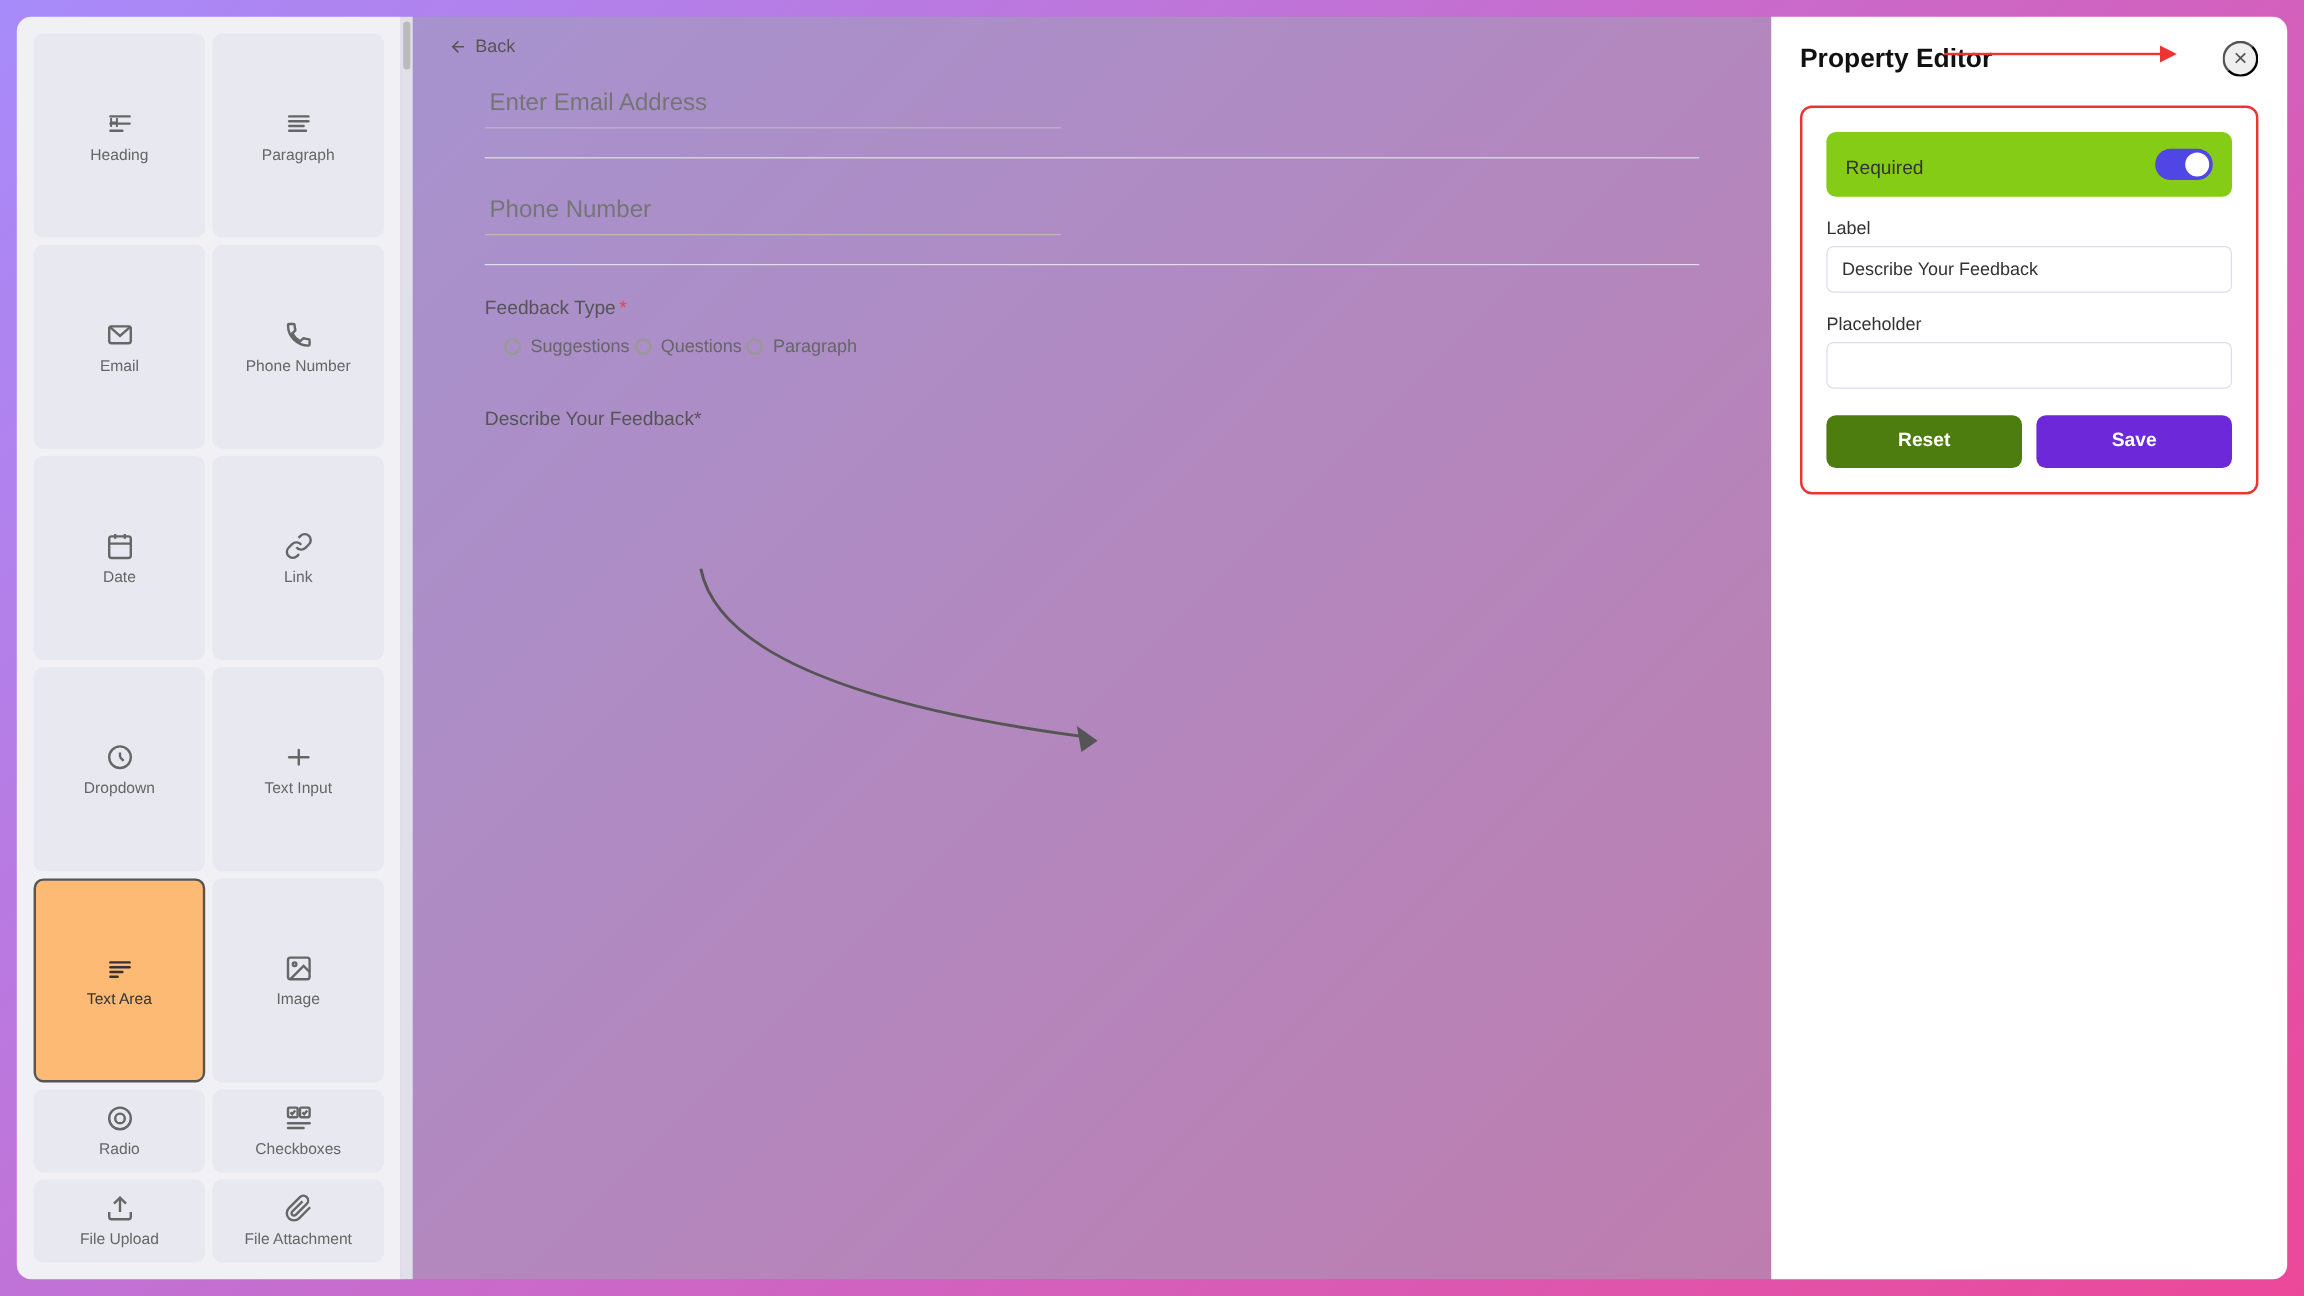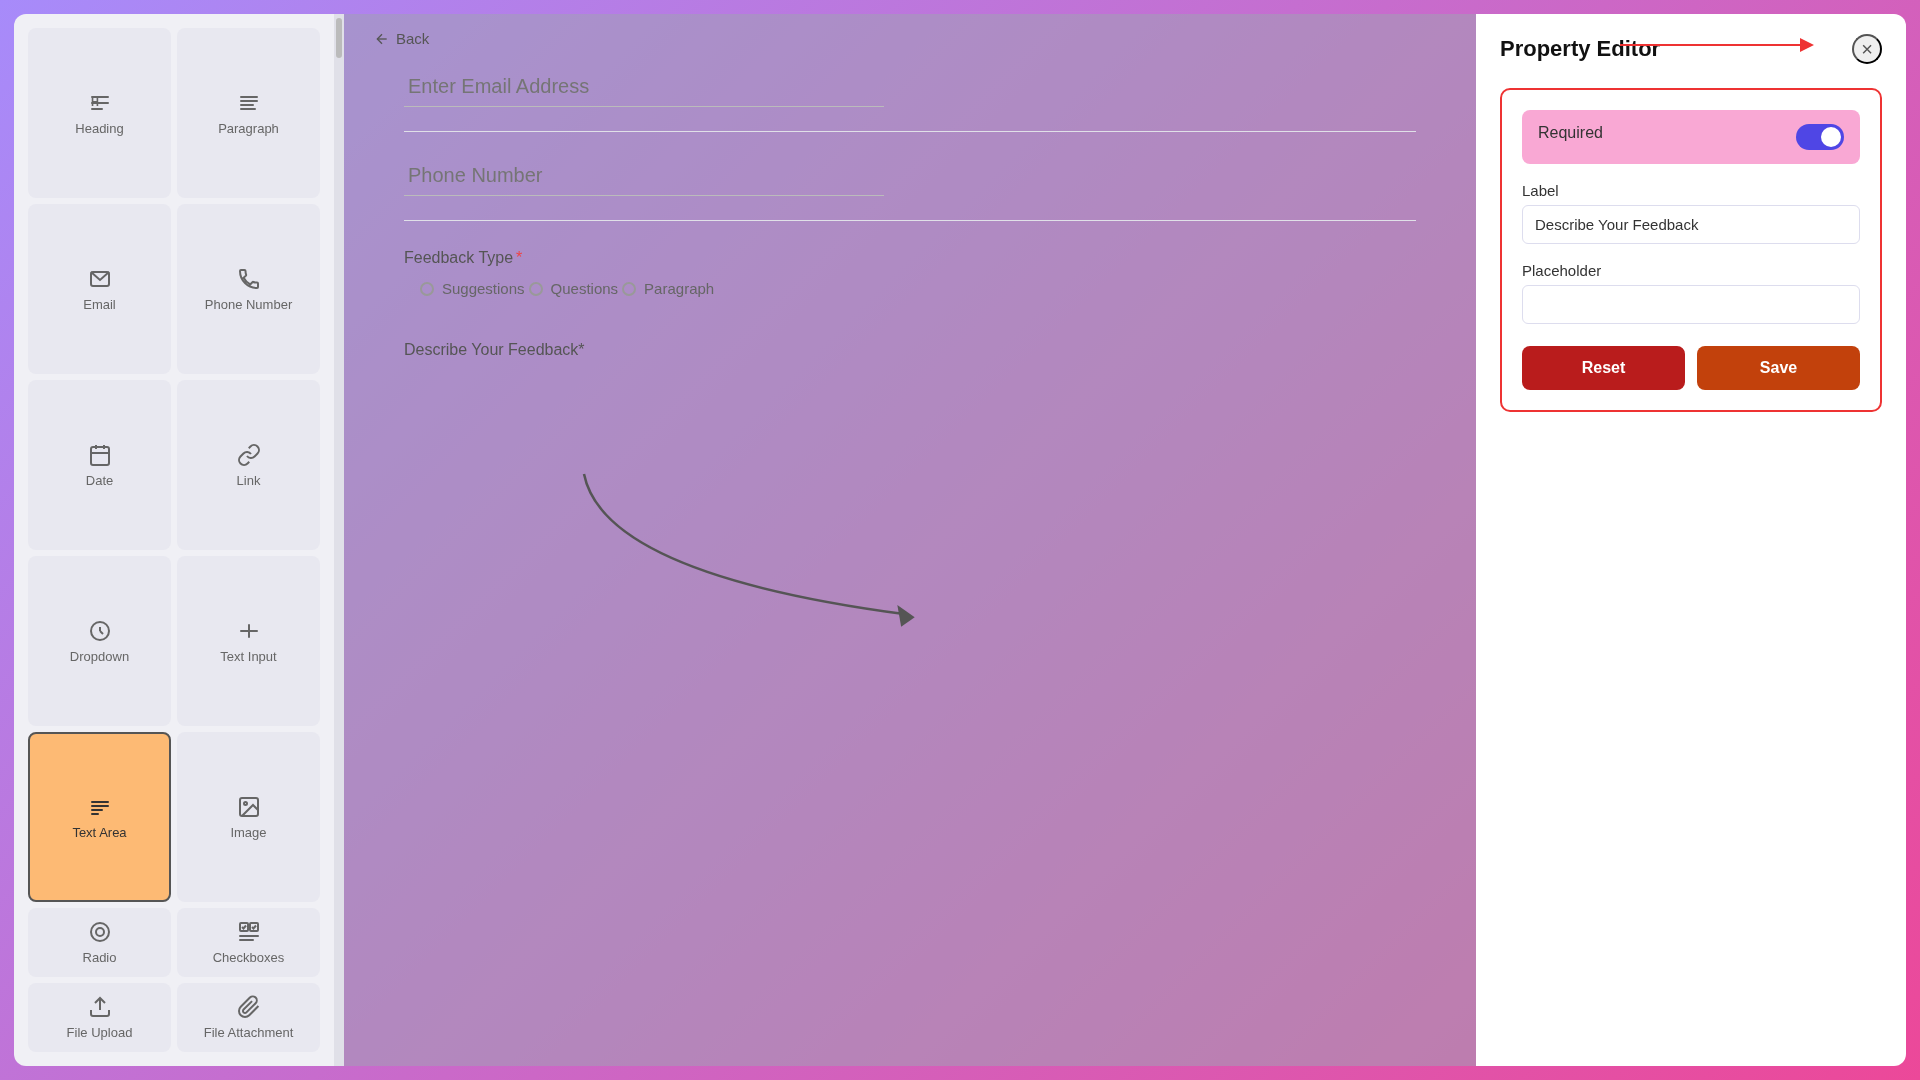--- a/index.html
+++ b/index.html
@@ -242,25 +242,25 @@
     .pe-inner-box {
       border: 2px solid #e33;
       border-radius: 10px;
       padding: 20px;
       display: flex;
       flex-direction: column;
       gap: 18px;
     }
 
     .required-row {
-      background: #f9a8d4;
+      background: #84cc16;
       border-radius: 8px;
       padding: 14px 16px;
       display: flex;
-      align-items: flex-start;
+      align-items: flex-end;
       justify-content: space-between;
     }
 
     .required-label {
       font-size: 16px;
       color: #333;
       font-weight: 500;
     }
 
     
@@ -302,33 +302,33 @@
 
     .pe-buttons {
       display: flex;
       gap: 12px;
       margin-top: 4px;
     }
 
     .btn-reset {
       flex: 1;
       padding: 13px;
-      background: #b91c1c;
+      background: #4d7c0f;
       color: #fff;
       border: none;
       border-radius: 8px;
       font-size: 16px;
       font-weight: 600;
       cursor: pointer;
     }
 
     .btn-save {
       flex: 1;
       padding: 13px;
-      background: #c2410c;
+      background: #6d28d9;
       color: #fff;
       border: none;
       border-radius: 8px;
       font-size: 16px;
       font-weight: 600;
       cursor: pointer;
     }
 
     .divider {
       border: none;

